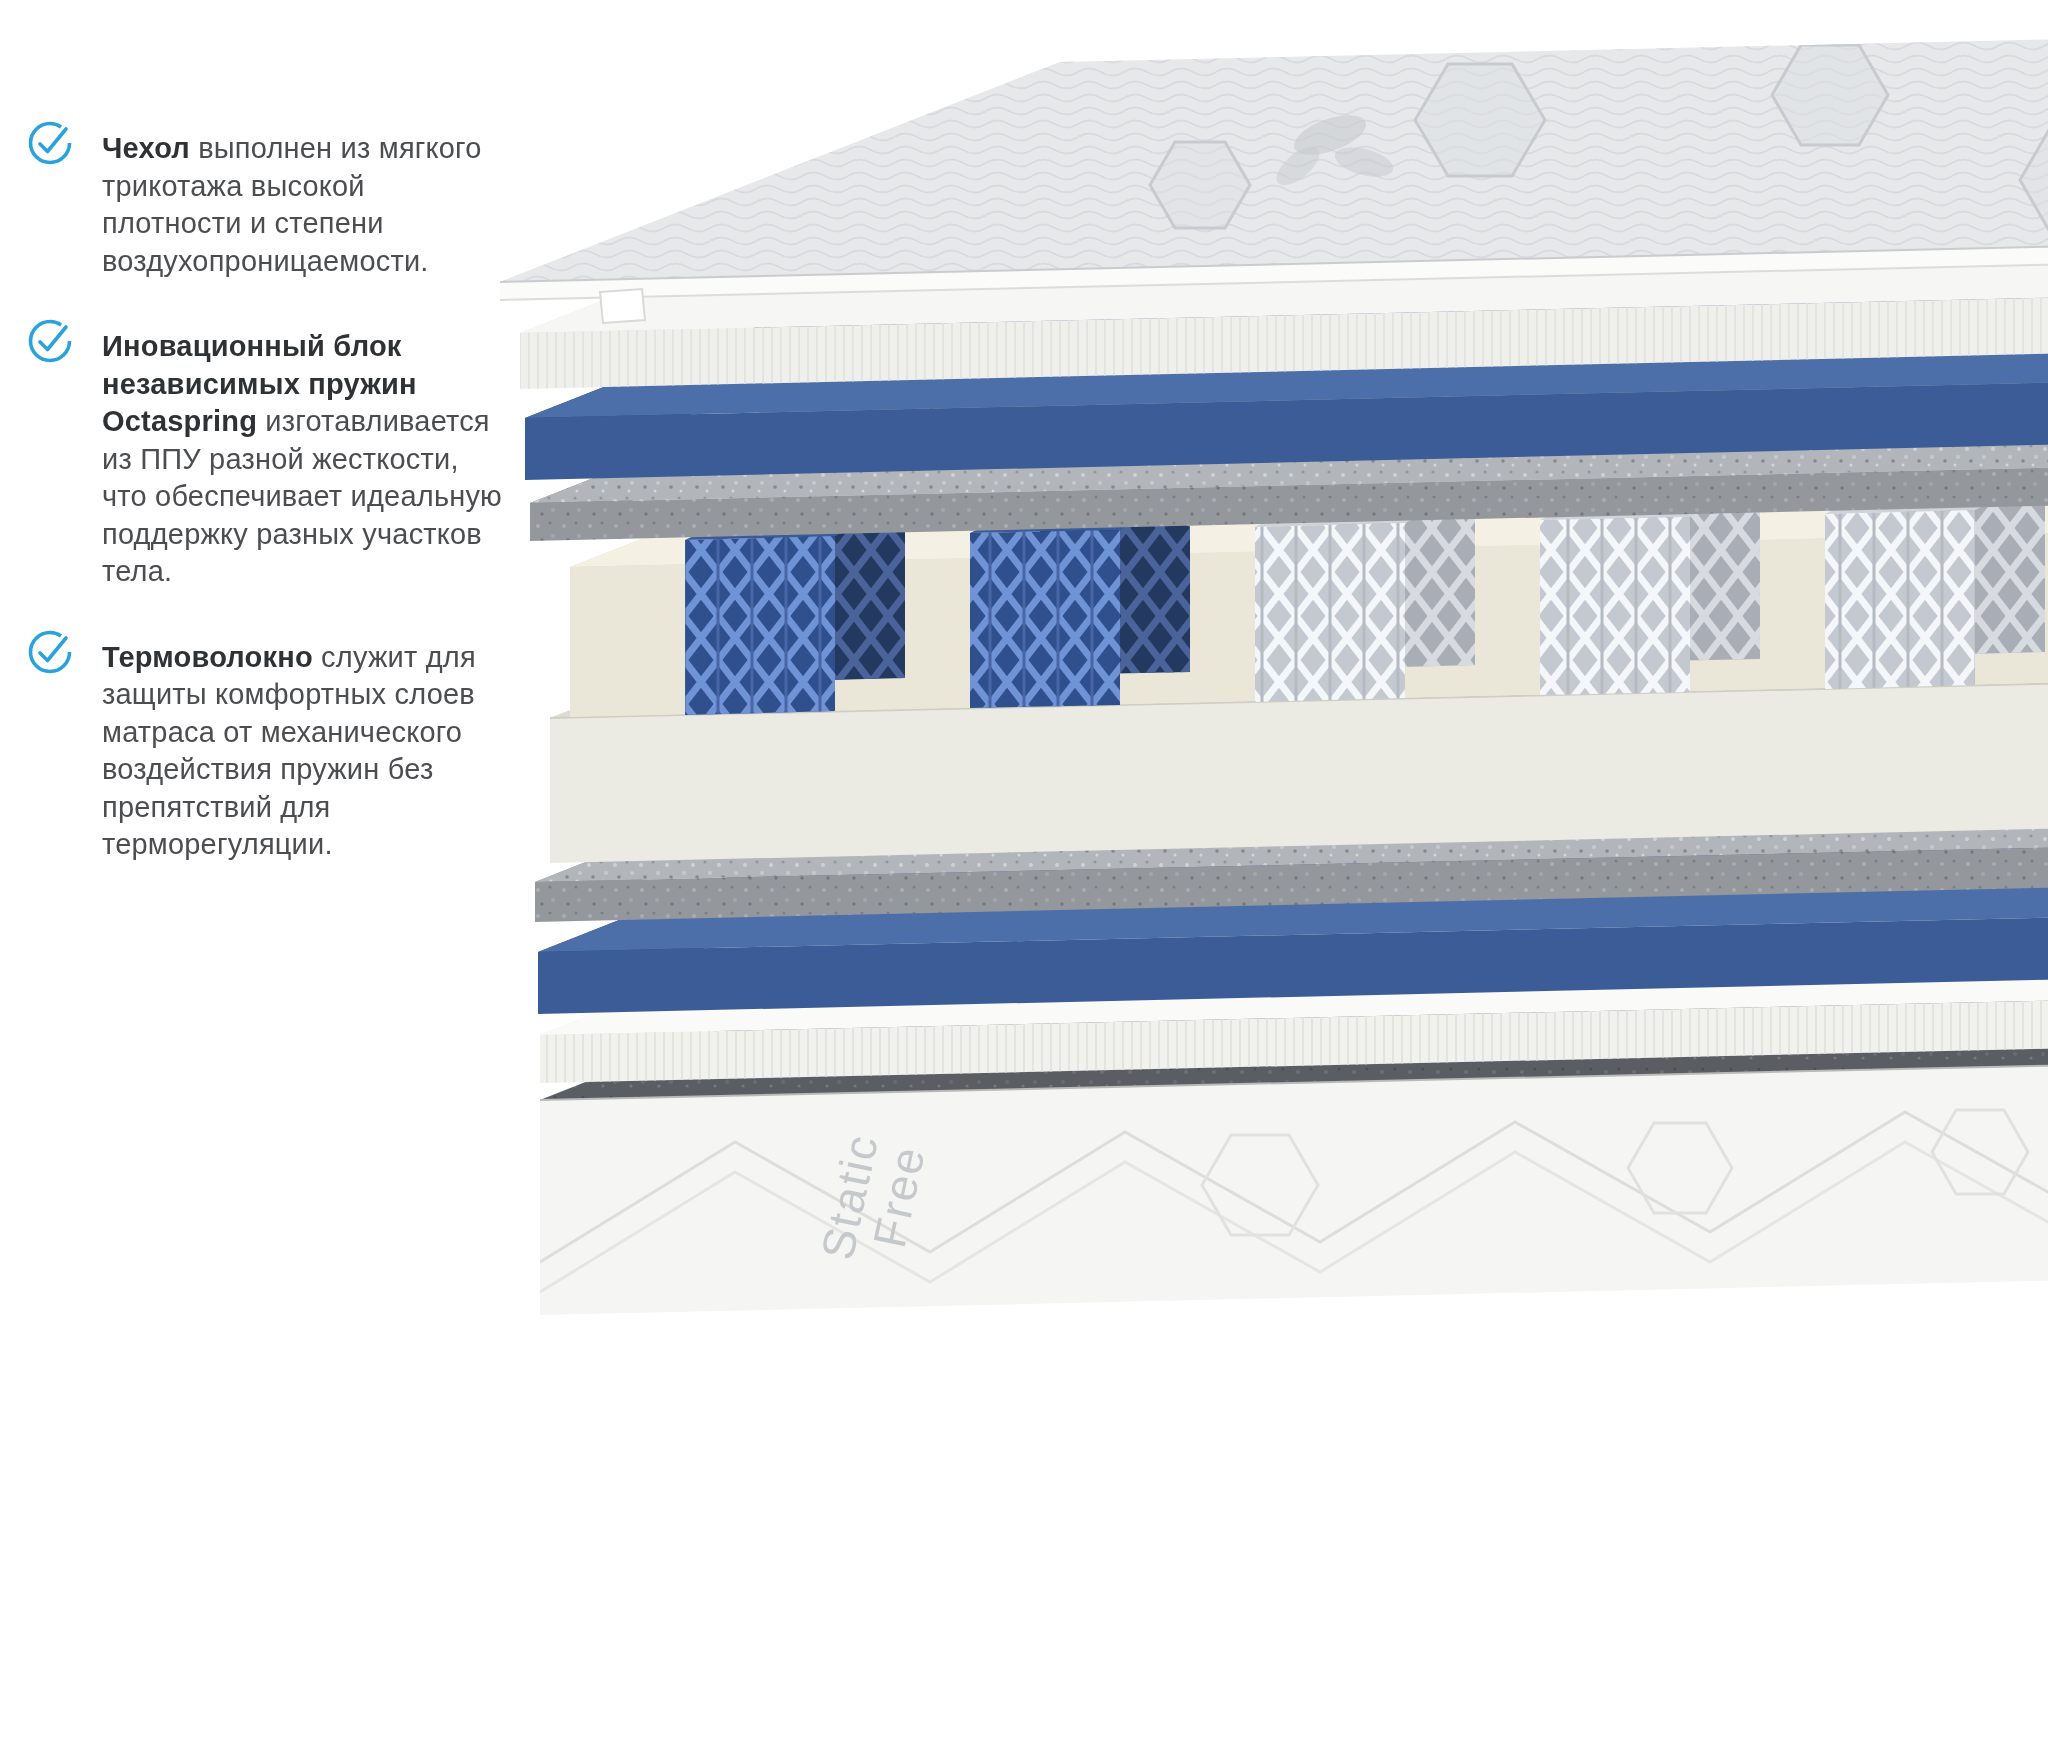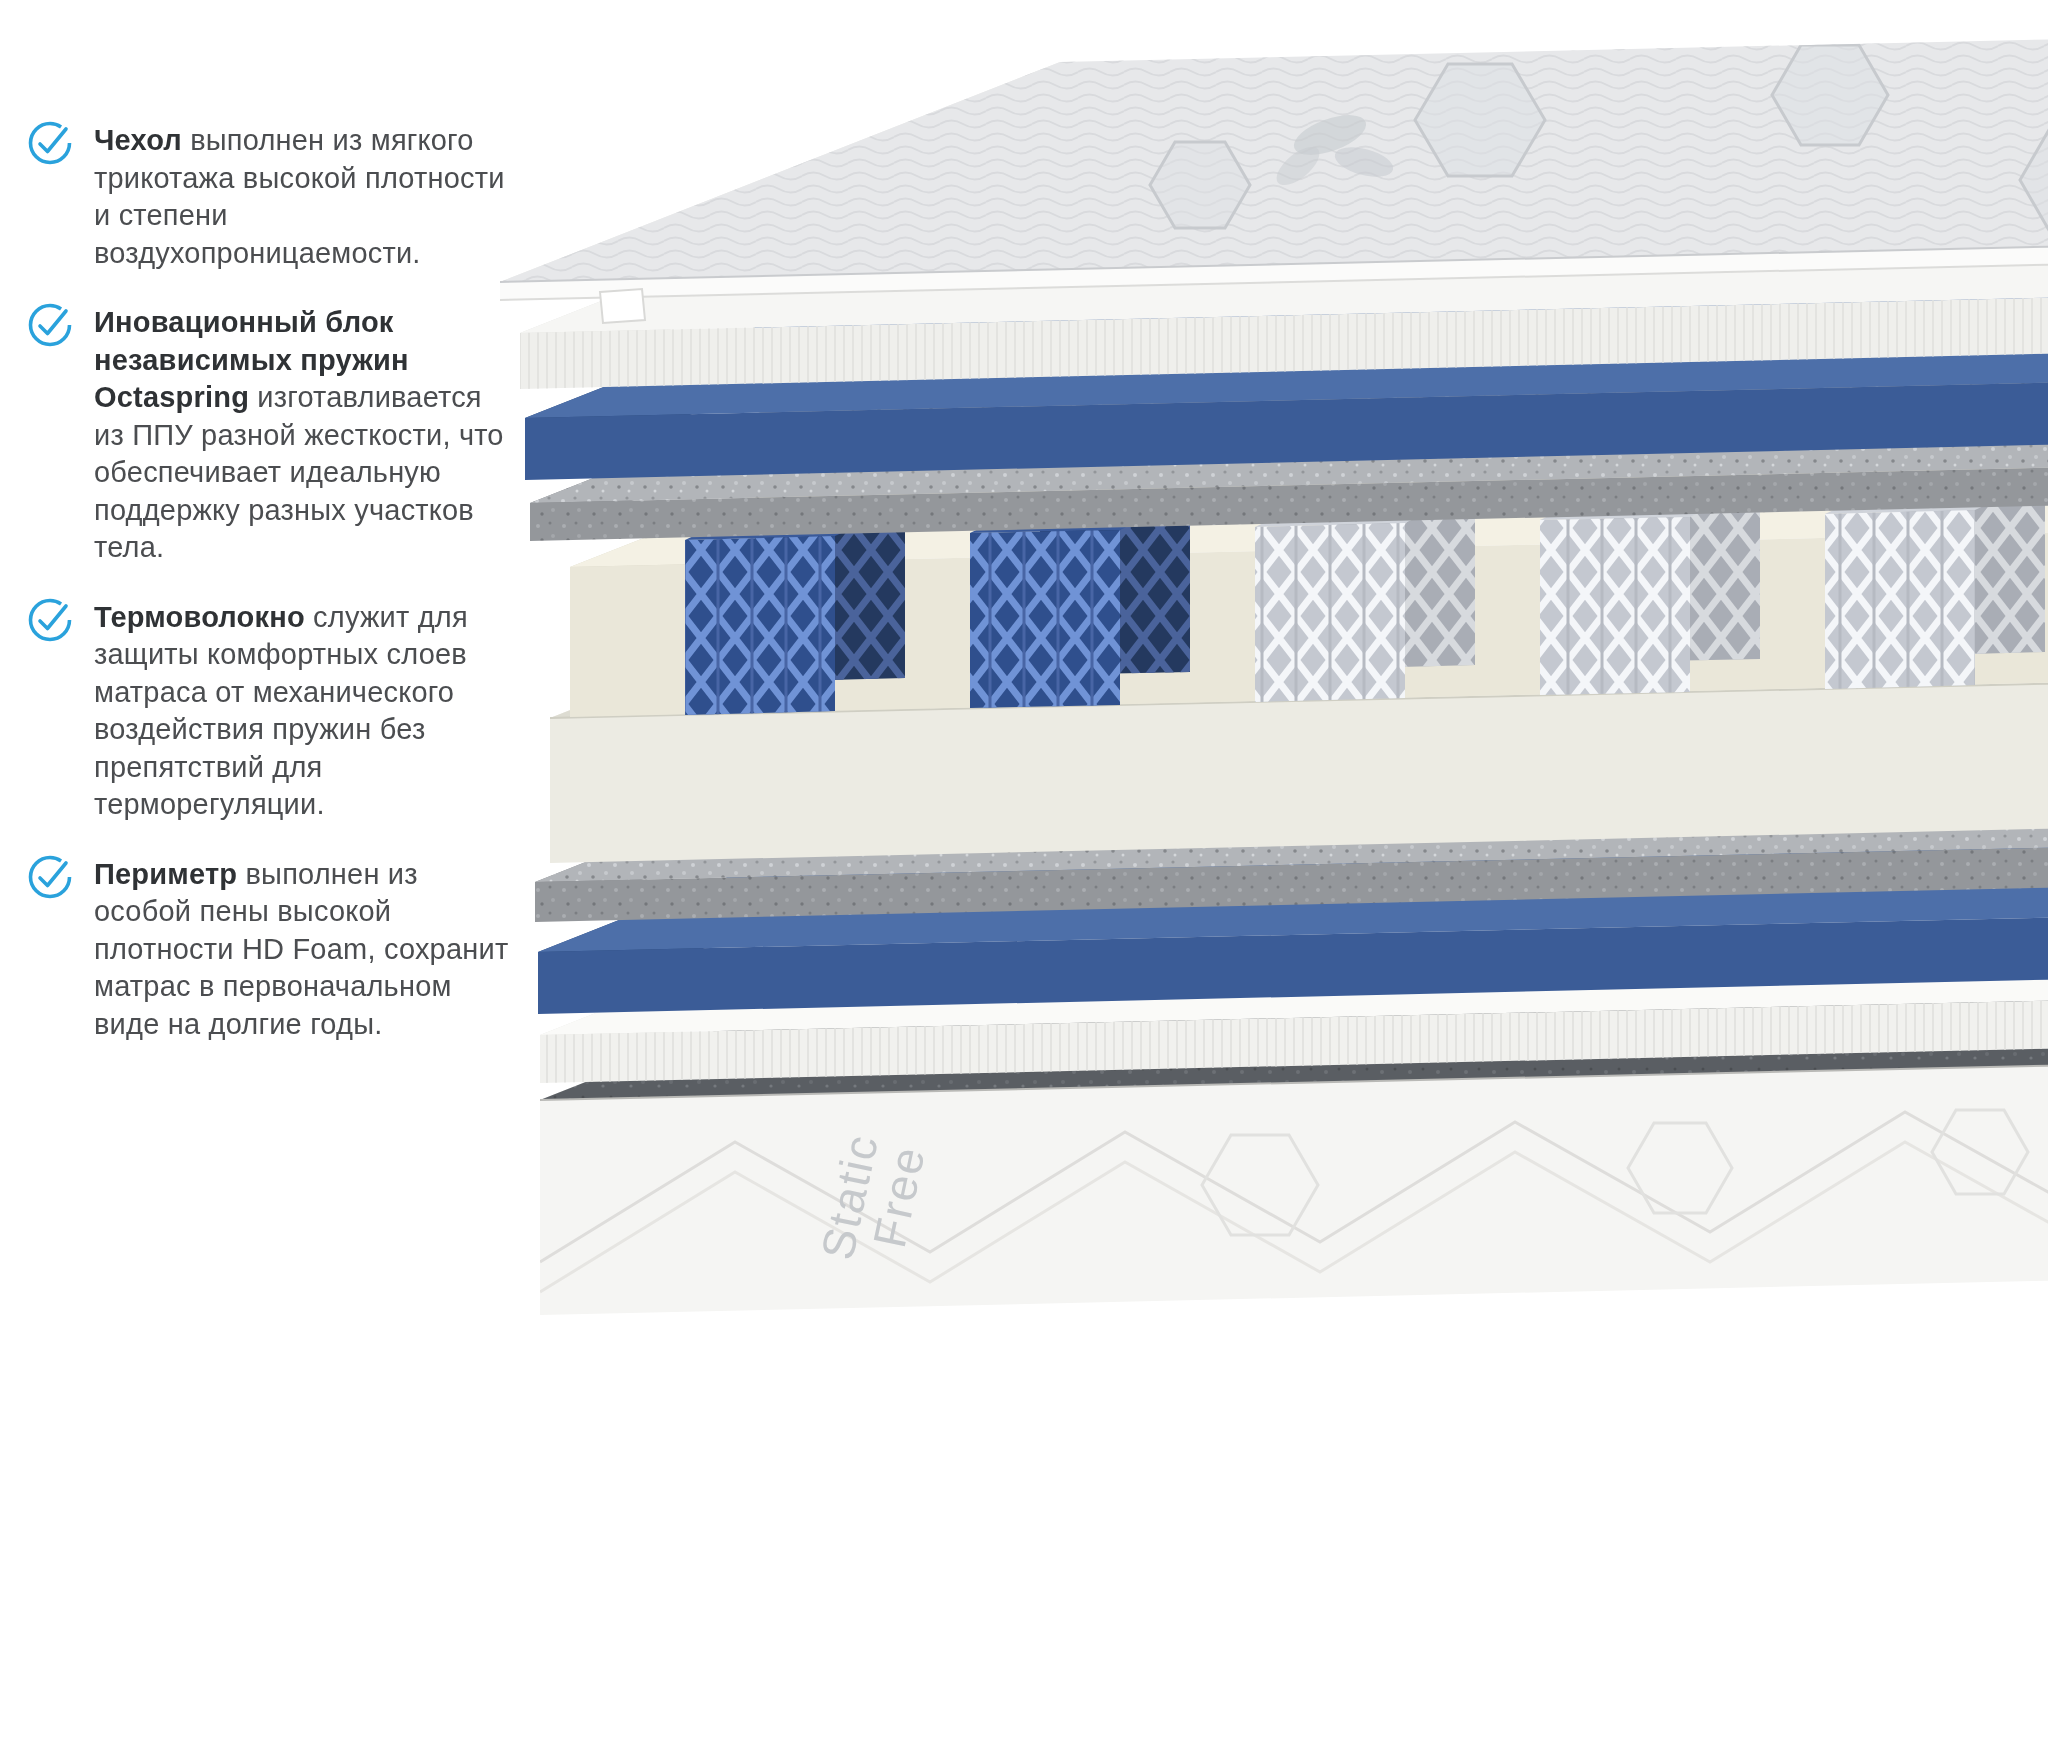--- a/index.html
+++ b/index.html
@@ -6,21 +6,21 @@
   #canvas{
     position:relative;width:2048px;height:1757px;background:#ffffff;
     overflow:hidden;font-family:"Liberation Sans",sans-serif;
   }
   .features{
     position:absolute;left:26px;top:118px;width:494px;
     display:flex;flex-direction:column;gap:24px;
   }
   .feature{display:flex;align-items:flex-start;gap:16px;}
   .check{width:48px;height:48px;flex:0 0 48px;margin-top:1px;}
-  .ftext{margin:4px;font-size:29px;line-height:37.5px;color:#4b4d50;letter-spacing:.2px;}
+  .ftext{margin:12px;font-size:29px;line-height:37.5px;color:#4b4d50;letter-spacing:.2px;}
   .ftext b{color:#2f3235;}
   .mattress{position:absolute;left:480px;top:0;}
 </style>
 </head>
 <body>
 
 <div id="canvas">
 
   <div class="features">
 
@@ -48,29 +48,20 @@
     <div class="feature">
       <span class="check">
         <svg viewBox="0 0 48 48" width="48" height="48">
           <circle cx="24" cy="24" r="19.5" fill="none" stroke="#2aa2dc" stroke-width="3.6" stroke-dasharray="103 19.5"></circle>
           <polyline points="14,25 21.5,32.5 40,10" fill="none" stroke="#2aa2dc" stroke-width="3.6" stroke-linecap="round" stroke-linejoin="round"></polyline>
         </svg>
       </span>
       <p class="ftext"><b>Термоволокно</b><span> служит для защиты комфортных слоев матраса от механического воздействия пружин без препятствий для терморегуляции.</span></p>
     </div>
 
-    <div class="feature">
-      <span class="check">
-        <svg viewBox="0 0 48 48" width="48" height="48">
-          <circle cx="24" cy="24" r="19.5" fill="none" stroke="#2aa2dc" stroke-width="3.6" stroke-dasharray="103 19.5"></circle>
-          <polyline points="14,25 21.5,32.5 40,10" fill="none" stroke="#2aa2dc" stroke-width="3.6" stroke-linecap="round" stroke-linejoin="round"></polyline>
-        </svg>
-      </span>
-      <p class="ftext"><b>Периметр</b><span> выполнен из особой пены высокой плотности HD Foam, сохранит матрас в первоначальном виде на долгие годы.</span></p>
-    </div>
 
   </div>
 
   <svg class="mattress" viewBox="0 0 1568 1460" width="1568" height="1460">
     <defs>
       <pattern id="grainV" width="9" height="18" patternUnits="userSpaceOnUse">
         <line x1="4" y1="0" x2="4" y2="18" stroke="#e3e3e0" stroke-width="2"></line>
       </pattern>
       <pattern id="feltT" width="26" height="26" patternUnits="userSpaceOnUse">
         <rect width="26" height="26" fill="#b2b5b9"></rect>

